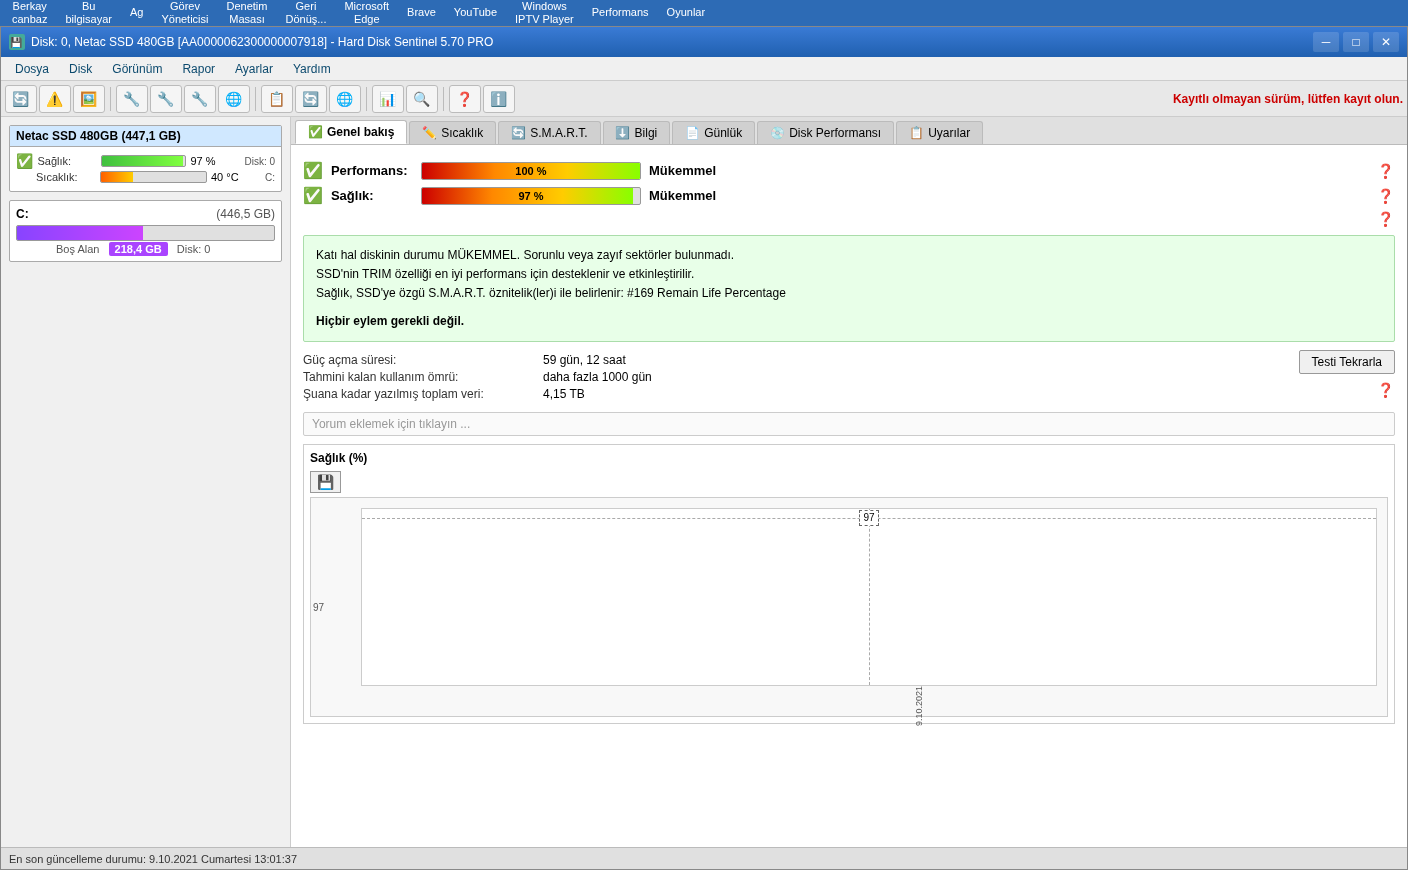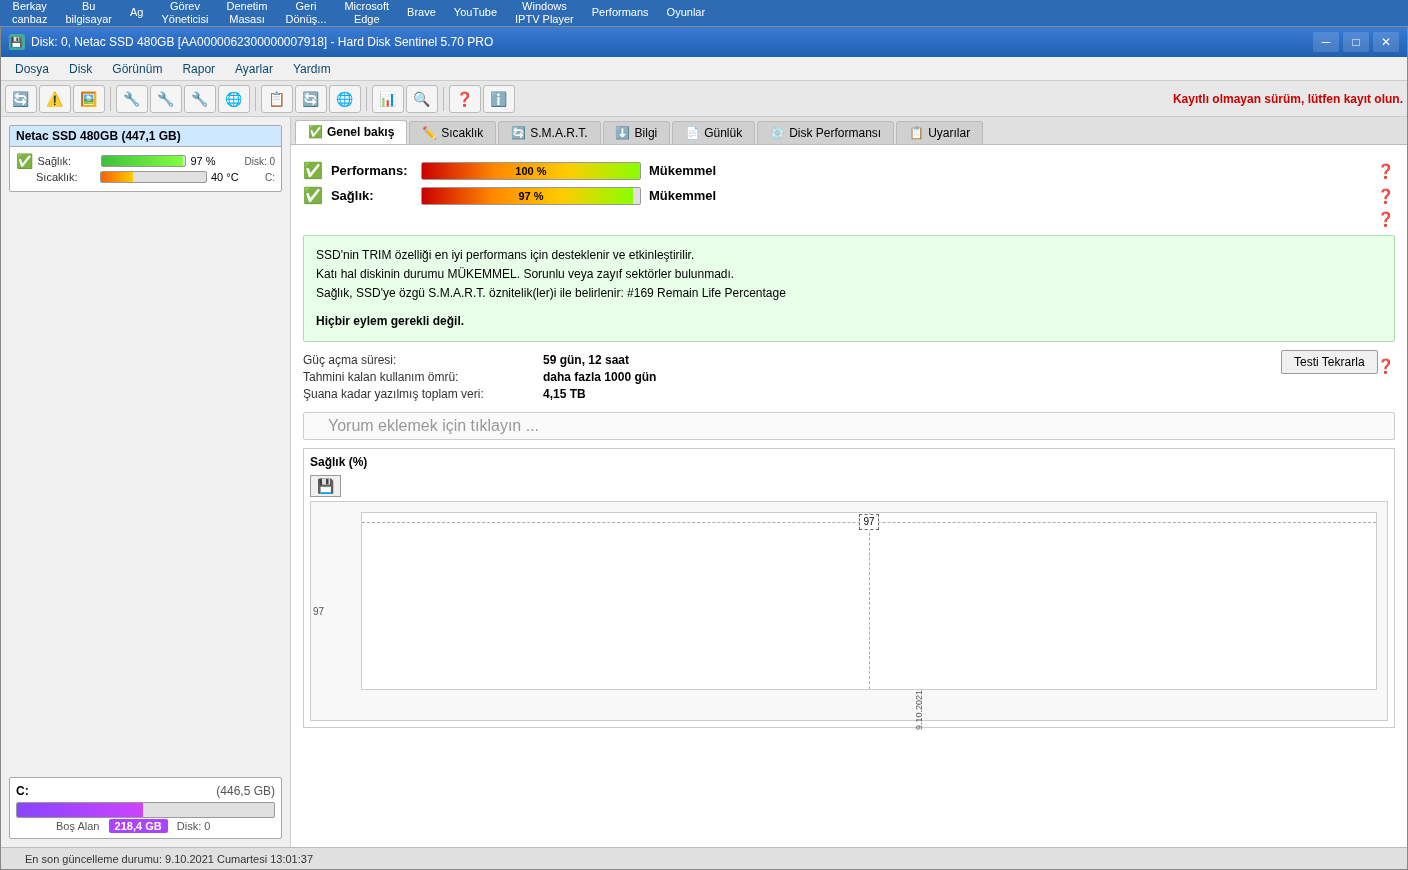--- a/index.html
+++ b/index.html
@@ -145,24 +145,23 @@
     }
 
     
     .left-panel {
       width: 290px;
       background: #f0f0f0;
       border-right: 1px solid #ccc;
       padding: 8px;
       display: flex;
       flex-direction: column;
-      gap: 1px;
+      gap: 8px;
       overflow-y: auto;
       flex-shrink: 0;
-      justify-content: space-between;
     }
 
     .disk-item {
       background: #fff;
       border: 1px solid #aaa;
       padding: 6px;
       border-radius: 2px;
     }
     .disk-item-header {
       background: #d0e8ff;
@@ -367,44 +366,44 @@
     }
     .stats-row {
       display: flex;
       margin: 3px 0;
     }
     .stats-key {
       width: 240px;
       color: #333;
     }
     .stats-value {
-      font-weight: bold;
+      font-weight: normal;
     }
     .stats-right {
       display: flex;
-      flex-direction: row;
+      flex-direction: column;
       align-items: flex-end;
-      gap: 0;
+      gap: 8px;
     }
     .retest-btn {
       background: #f0f0f0;
       border: 1px solid #999;
       padding: 4px 12px;
       font-size: 12px;
       cursor: pointer;
       border-radius: 2px;
     }
 
     
     .comment-field {
       width: 100%;
       border: 1px solid #ccc;
       background: #fafafa;
-      padding: 4px 24px;
-      font-size: 16px;
+      padding: 4px 8px;
+      font-size: 12px;
       color: #999;
       margin: 6px 0;
       border-radius: 2px;
     }
 
     
     .chart-section {
       margin-top: 8px;
       border: 1px solid #ccc;
       padding: 6px;
@@ -474,21 +473,21 @@
       border-left: 1px dashed #aaa;
     }
 
     
     .status-bar {
       background: #e0e0e0;
       border-top: 1px solid #bbb;
       height: 22px;
       display: flex;
       align-items: center;
-      padding: 0 24px;
+      padding: 0 8px;
       font-size: 11px;
       color: #333;
       flex-shrink: 0;
     }
   </style>
 </head>
 <body>
 
 <div class="taskbar">
   <div class="taskbar-item">Berkay<br>canbaz</div>
@@ -648,22 +647,22 @@
           </div>
           <span class="metric-status">Mükemmel</span>
           <span class="help-icon">❓</span>
         </div>
 
         <div style="display:flex;justify-content:flex-end;">
           <span class="help-icon">❓</span>
         </div>
 
         <div class="info-box">
+          <div>Katı hal diskinin durumu MÜKEMMEL. Sorunlu veya zayıf sektörler bulunmadı.</div>
           <div>SSD'nin TRIM özelliği en iyi performans için desteklenir ve etkinleştirilir.</div>
-          <div>Katı hal diskinin durumu MÜKEMMEL. Sorunlu veya zayıf sektörler bulunmadı.</div>
           <div>Sağlık, SSD'ye özgü S.M.A.R.T. öznitelik(ler)i ile belirlenir:  #169 Remain Life Percentage</div>
           <div class="bold-line">Hiçbir eylem gerekli değil.</div>
         </div>
 
         <div class="stats-section">
           <div class="stats-left">
             <div class="stats-row">
               <span class="stats-key">Güç açma süresi:</span>
               <span class="stats-value">59 gün, 12 saat</span>
             </div>

